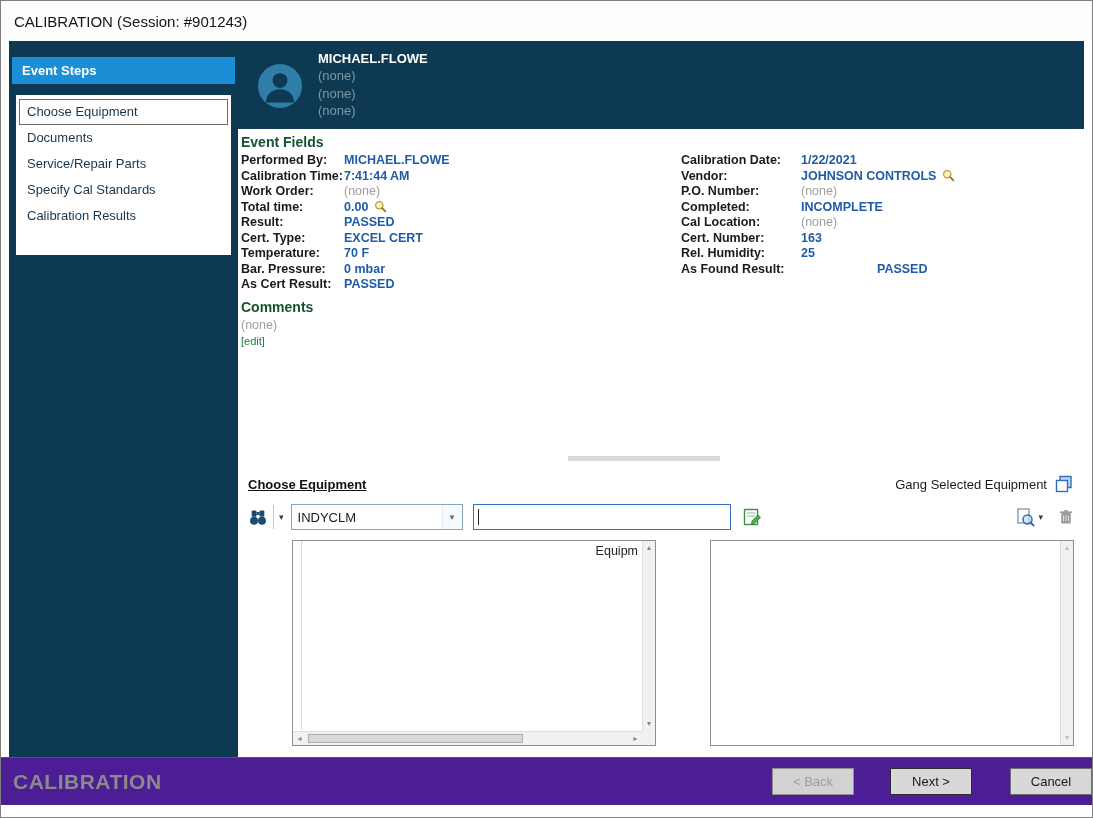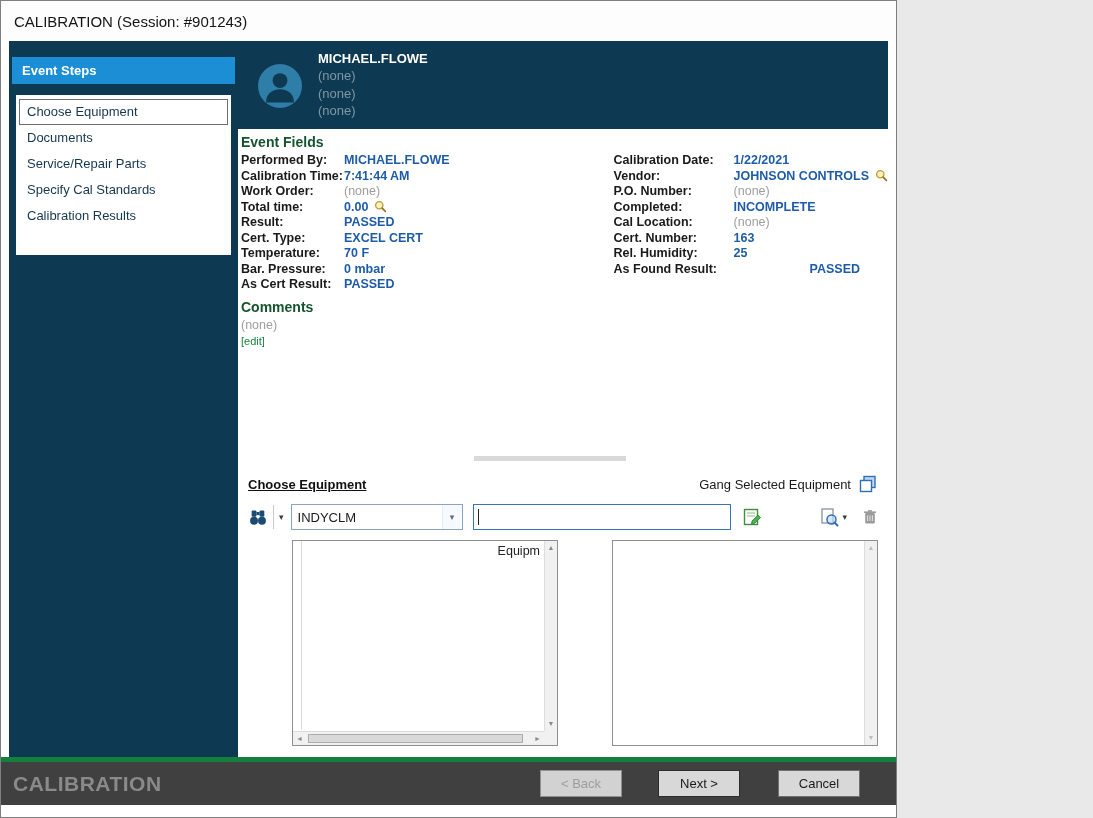--- a/index.html
+++ b/index.html
@@ -1,17 +1,17 @@
 <!DOCTYPE html>
 <html><head>
 <meta charset="utf-8">
 <style>
   * { margin:0; padding:0; box-sizing:border-box; }
   body { font-family:"Liberation Sans", sans-serif; background:#e9e9e9; }
-  .window { width:897px; height:818px; background:#fff; border:1px solid #7f7f7f; display:flex; flex-direction:column; overflow:hidden; }
+  .window { width:1093px; height:818px; background:#fff; border:1px solid #7f7f7f; display:flex; flex-direction:column; overflow:hidden; }
   .titlebar { flex:0 0 40px; display:flex; align-items:center; padding-left:13px; font-size:15px; color:#151515; background:#fdfdfd; }
   .bodyrow { flex:0 0 716px; display:flex; padding:0 8px; background:#fff; }
 
   
   .sidebar { flex:0 0 229px; background:#0d3a52; display:flex; flex-direction:column; }
   .sidebar-header { margin:16px 3px 8px 3px; height:27px; background:#1b8ed6; color:#fff; font-weight:bold; font-size:13px; line-height:27px; padding-left:10px; }
   .steps { background:#fff; margin:3px 7px 0 7px; padding:4px 3px 26px 3px; }
   .step { height:26px; line-height:24px; padding-left:7px; font-size:13px; color:#16364f; border:1px solid transparent; cursor:default; white-space:nowrap; }
   .step.selected { border-color:#6e6e6e; }
 
@@ -69,28 +69,28 @@
   .vscroll.full { bottom:0; }
   .scroll-arrow { font-size:7px; color:#8a8a8a; line-height:8px; }
   .listbox.empty .scroll-arrow { color:#bdbdbd; }
   .hscroll { position:absolute; left:0; right:13px; bottom:0; height:14px; background:#f1f1f1; border-top:1px solid #ddd; }
   .hscroll .left { position:absolute; left:3px; top:3px; }
   .hscroll .right { position:absolute; right:3px; top:3px; }
   .hthumb { position:absolute; left:15px; top:2px; width:215px; height:9px; background:#d9d9d9; border:1px solid #adadad; }
   .corner { position:absolute; right:0; bottom:0; width:13px; height:14px; background:#f1f1f1; }
 
   
-  .footer { flex:0 0 48px; background:#404040; border-top:5px solid #15803d; display:flex; align-items:center; }
+  .footer { flex:0 0 48px; background:#4c1d95; border-top:1px solid #15803d; display:flex; align-items:center; }
   .watermark { font-size:21px; font-weight:bold; color:#8a8a8a; padding-left:12px; letter-spacing:.5px; }
   .btn { width:82px; height:27px; background:#d8d8d8; border:1px solid #6f6f6f; font-family:inherit; font-size:13px; color:#1a1a1a; cursor:pointer; }
   .btn.disabled { color:#9d9d9d; border-color:#909090; background:#d2d2d2; cursor:default; }
   .btn.primary { border-color:#2d2d2d; }
   .btn-back { margin-right:36px; }
   .btn-next { margin-right:38px; }
-  .btn-cancel { margin-right:36px; }
+  .btn-cancel { }
   .bottom-strip { flex:1; background:#fff; }
 </style>
 </head>
 <body>
 
 <div class="window">
 
   <div class="titlebar">
     <span>CALIBRATION (Session: #901243)</span>
   </div>

